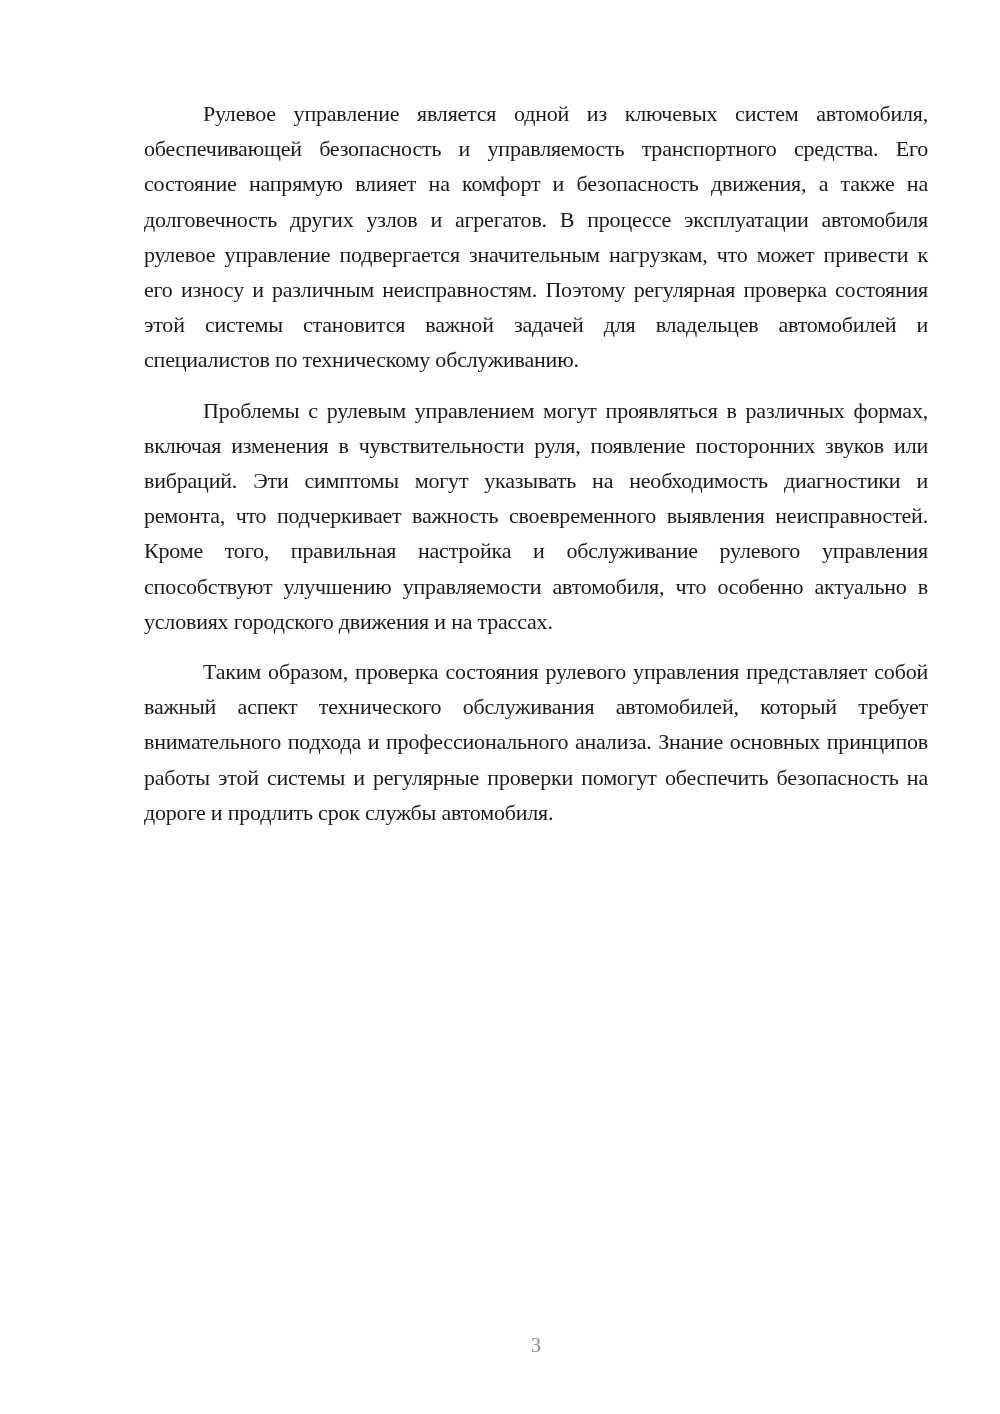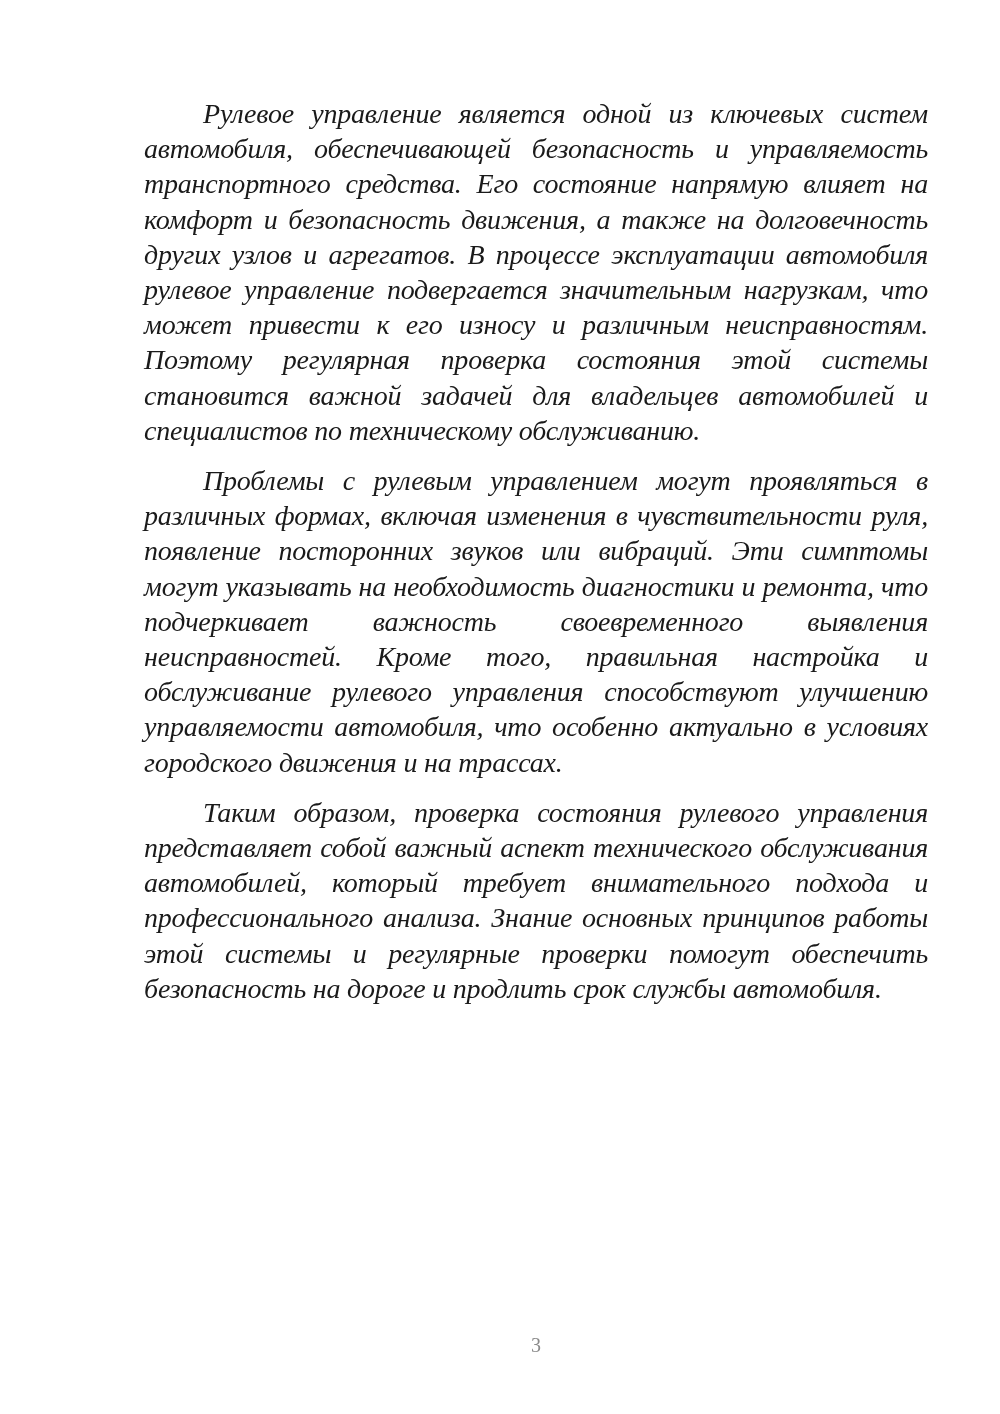--- a/index.html
+++ b/index.html
@@ -30,27 +30,26 @@
     }
     .heading {
       text-align: center;
       font-weight: bold;
       font-size: 21px;
       line-height: 30px;
       margin: 0 0 3px 0;
       padding-left: 0;
     }
     .para {
-      font-size: 28px;
+      font-size: 22px;
       line-height: 35.2px;
       text-align: justify;
       text-indent: 59px;
       margin: 0 0 15px 0;
       letter-spacing: -0.2px;
-      font-style: italic;
     }
     .page-number {
       position: absolute;
       left: 0;
       width: 1072px;
       top: 1334px;
       text-align: center;
       font-size: 20px;
       color: #8a8a8a;
     }

